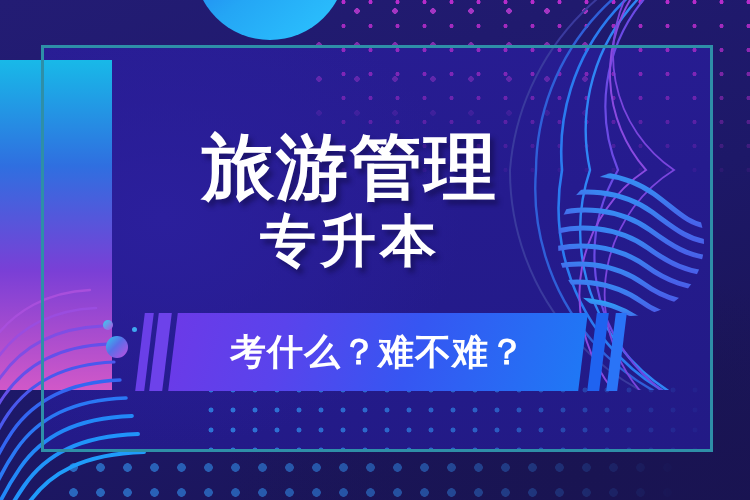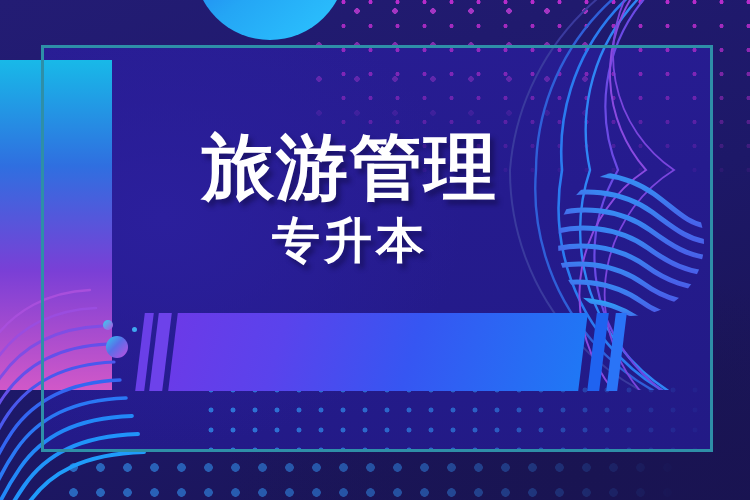--- a/index.html
+++ b/index.html
@@ -123,21 +123,21 @@
   .title-line{
     color:#ffffff;
     font-weight:bold;
     font-size:72px;
     line-height:78px;
     letter-spacing:2px;
     text-shadow:4px 5px 5px rgba(10,6,50,.45);
     white-space:nowrap;
   }
   .title-line.l2{
-    font-size:48px;
+    font-size:56px;
     letter-spacing:4px;
     margin-top:-4px;
   }
 
   
   .banner-wrap{
     position:absolute;left:140px;top:313px;width:490px;height:78px;
   }
   .bar{position:absolute;top:0;height:78px;}
   .bar.l1{left:0;width:9px;background:#6a3fe8;
@@ -241,15 +241,16 @@
     <div class="title-line l1">旅游管理</div>
     <div class="title-line l2">专升本</div>
   </div>
 
   <div class="banner-wrap">
     <div class="bar l1"></div>
     <div class="bar l2"></div>
     <div class="banner"></div>
     <div class="bar r1"></div>
     <div class="bar r2"></div>
+    <div class="banner-text">考什么？难不难？</div>
   </div>
 
 </div>
 
 </body></html>

